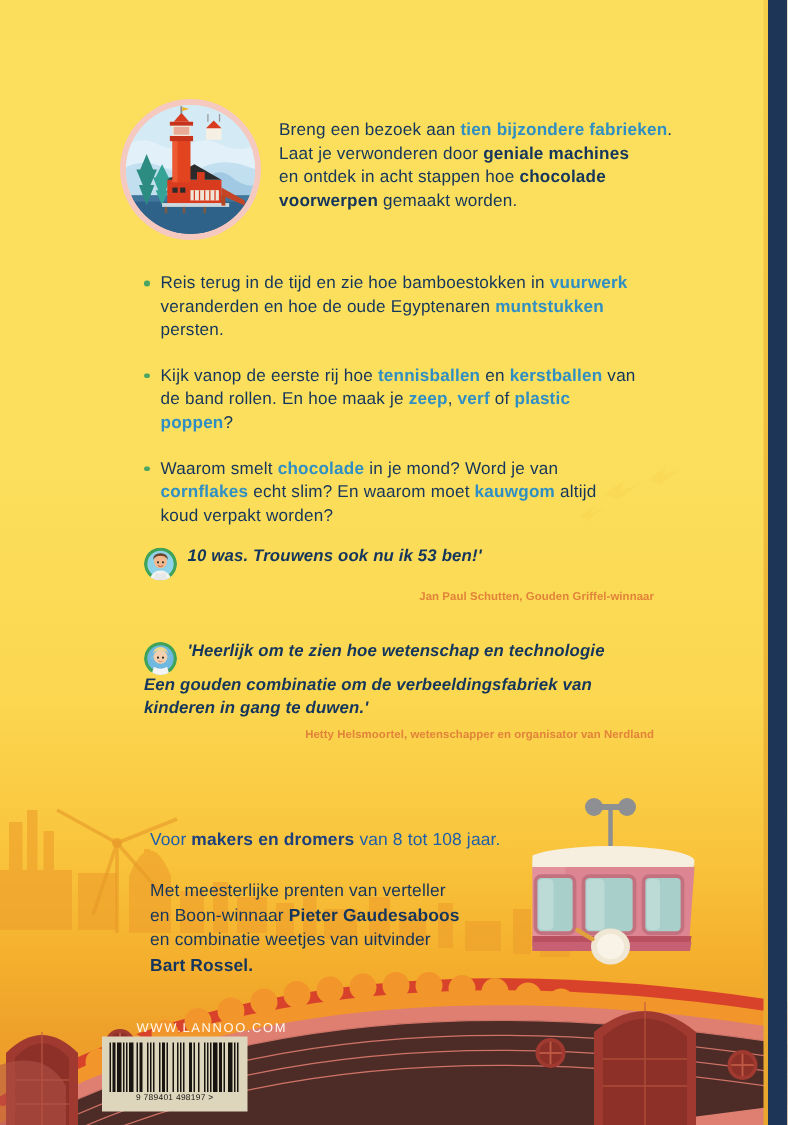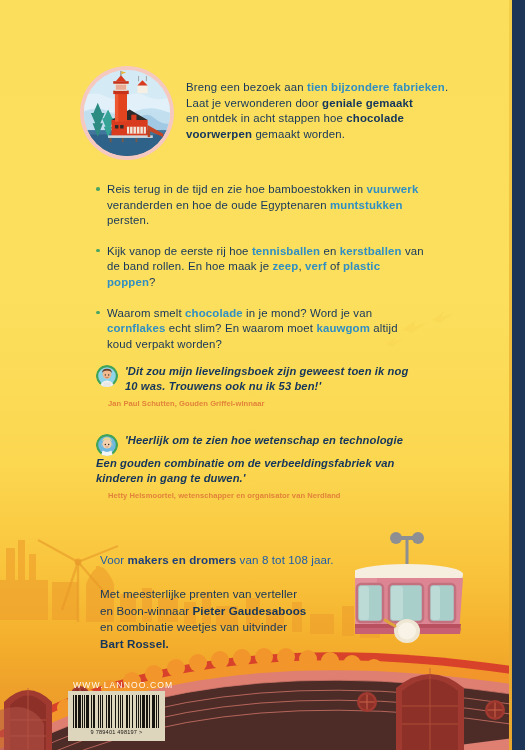--- a/index.html
+++ b/index.html
@@ -41,39 +41,39 @@
   .quote{position:relative;margin-bottom:6px;}
   .qrow{display:flex;align-items:flex-start;}
   .avatar{width:22px;height:22px;border-radius:50%;flex:0 0 22px;margin-top:1px;margin-right:7px;
     overflow:hidden;position:relative;}
   .avatar svg{position:absolute;inset:0;width:100%;height:100%;}
   .qtext{color:#14355c;font-size:11.2px;line-height:14.6px;font-style:italic;font-weight:700;
     letter-spacing:.1px;}
   .qcont{color:#14355c;font-size:11.2px;line-height:14.6px;font-style:italic;font-weight:700;
     letter-spacing:.1px;margin-top:0;}
   .qattr{color:#e2833a;font-size:7.6px;line-height:11px;font-weight:700;letter-spacing:.05px;
-    margin-top:5px;margin-left:12px;}
+    margin-top:5px;margin-left:0;text-align:right;}
   .q2{margin-top:24px;}
 
   
   #lower{position:absolute;left:100px;top:552px;width:320px;z-index:22;}
   .lead{color:#1f5ea8;font-size:11.6px;line-height:16px;letter-spacing:.1px;}
   .lead b{color:#1d3f7c;font-weight:700;}
   .credits{margin-top:18px;color:#14355c;font-size:11.6px;line-height:16.6px;letter-spacing:.1px;}
   .credits b{font-weight:700;}
 
   
   #scenery{position:absolute;left:0;bottom:0;width:525px;height:240px;z-index:8;overflow:hidden;}
   #scenery svg{position:absolute;left:0;bottom:0;width:525px;height:240px;}
 
   #tram{position:absolute;left:355px;top:528px;width:150px;height:160px;z-index:20;}
   #tram svg{width:100%;height:100%;display:block;}
 
   
-  #url{position:absolute;left:73px;top:680px;z-index:30;color:#fff7ee;font-size:8.6px;
+  #url{position:absolute;left:91px;top:680px;z-index:30;color:#fff7ee;font-size:8.6px;
     letter-spacing:1.1px;font-weight:400;}
   #barcode{position:absolute;left:68px;top:691px;width:97px;height:50px;background:#ddd6bd;
     z-index:30;padding:4px 5px 2px 5px;box-sizing:border-box;}
   #bars{display:flex;align-items:flex-end;height:33px;gap:0;}
   #bars i{display:block;background:#181410;height:100%;}
   #bcnum{font-size:5.6px;color:#181410;letter-spacing:.2px;text-align:center;margin-top:1px;
     font-family:"Liberation Sans",sans-serif;}
 </style>
 </head>
 <body>
@@ -144,21 +144,21 @@
         <path d="M74 64 L92 74 L92 78 L74 70 Z" fill="#c44426"></path>
         <rect x="30" y="79" width="2" height="5" fill="#7a5a46"></rect>
         <rect x="44" y="79" width="2" height="5" fill="#7a5a46"></rect>
         <rect x="60" y="79" width="2" height="5" fill="#7a5a46"></rect>
       </svg>
     </div>
   </div>
 
   <div class="intro">
     <span>Breng een bezoek aan </span><span class="hl">tien bijzondere fabrieken</span><span>.</span><br>
-    <span>Laat je verwonderen door </span><b>geniale gemaakt</b><br>
+    <span>Laat je verwonderen door </span><b>geniale machines</b><br>
     <span>en ontdek in acht stappen hoe </span><b>chocolade</b><br>
     <b>voorwerpen</b><span> gemaakt worden.</span>
   </div>
 
   <div id="bullets">
 
     <div class="bullet">
       <span class="dot"></span>
       <span>Reis terug in de tijd en zie hoe bamboestokken in </span><span class="hl">vuurwerk</span><span> veranderden en hoe de oude Egyptenaren </span><span class="hl">muntstukken</span><span> persten.</span>
     </div>
@@ -186,21 +186,20 @@
             <circle cx="20" cy="17" r="8" fill="#f2b98e"></circle>
             <path d="M12 14 q8 -9 16 0 q-3 -4 -8 -4 q-5 0 -8 4 Z" fill="#7a4a2e"></path>
             <path d="M11 15 q0 -8 9 -8 q9 0 9 8 q-2 -5 -9 -5 q-7 0 -9 5 Z" fill="#6b3f28"></path>
             <circle cx="17" cy="18" r="1.3" fill="#2b2b2b"></circle>
             <circle cx="23" cy="18" r="1.3" fill="#2b2b2b"></circle>
             <path d="M17 22 q3 2.5 6 0" stroke="#b3603f" stroke-width="1.2" fill="none"></path>
             <path d="M14 30 q6 4 12 0 l2 10 H12 Z" fill="#e8e8e8"></path>
           </svg>
         </div>
         <div>
-          <div class="qtext">'Dit zou mijn lievelingsboek zijn geweest toen ik nog</div>
           <div class="qtext">10 was. Trouwens ook nu ik 53 ben!'</div>
         </div>
       </div>
       <div class="qattr">Jan Paul Schutten, Gouden Griffel-winnaar</div>
     </div>
 
     <div class="quote q2">
       <div class="qrow">
         <div class="avatar">
           <svg viewBox="0 0 40 40">

